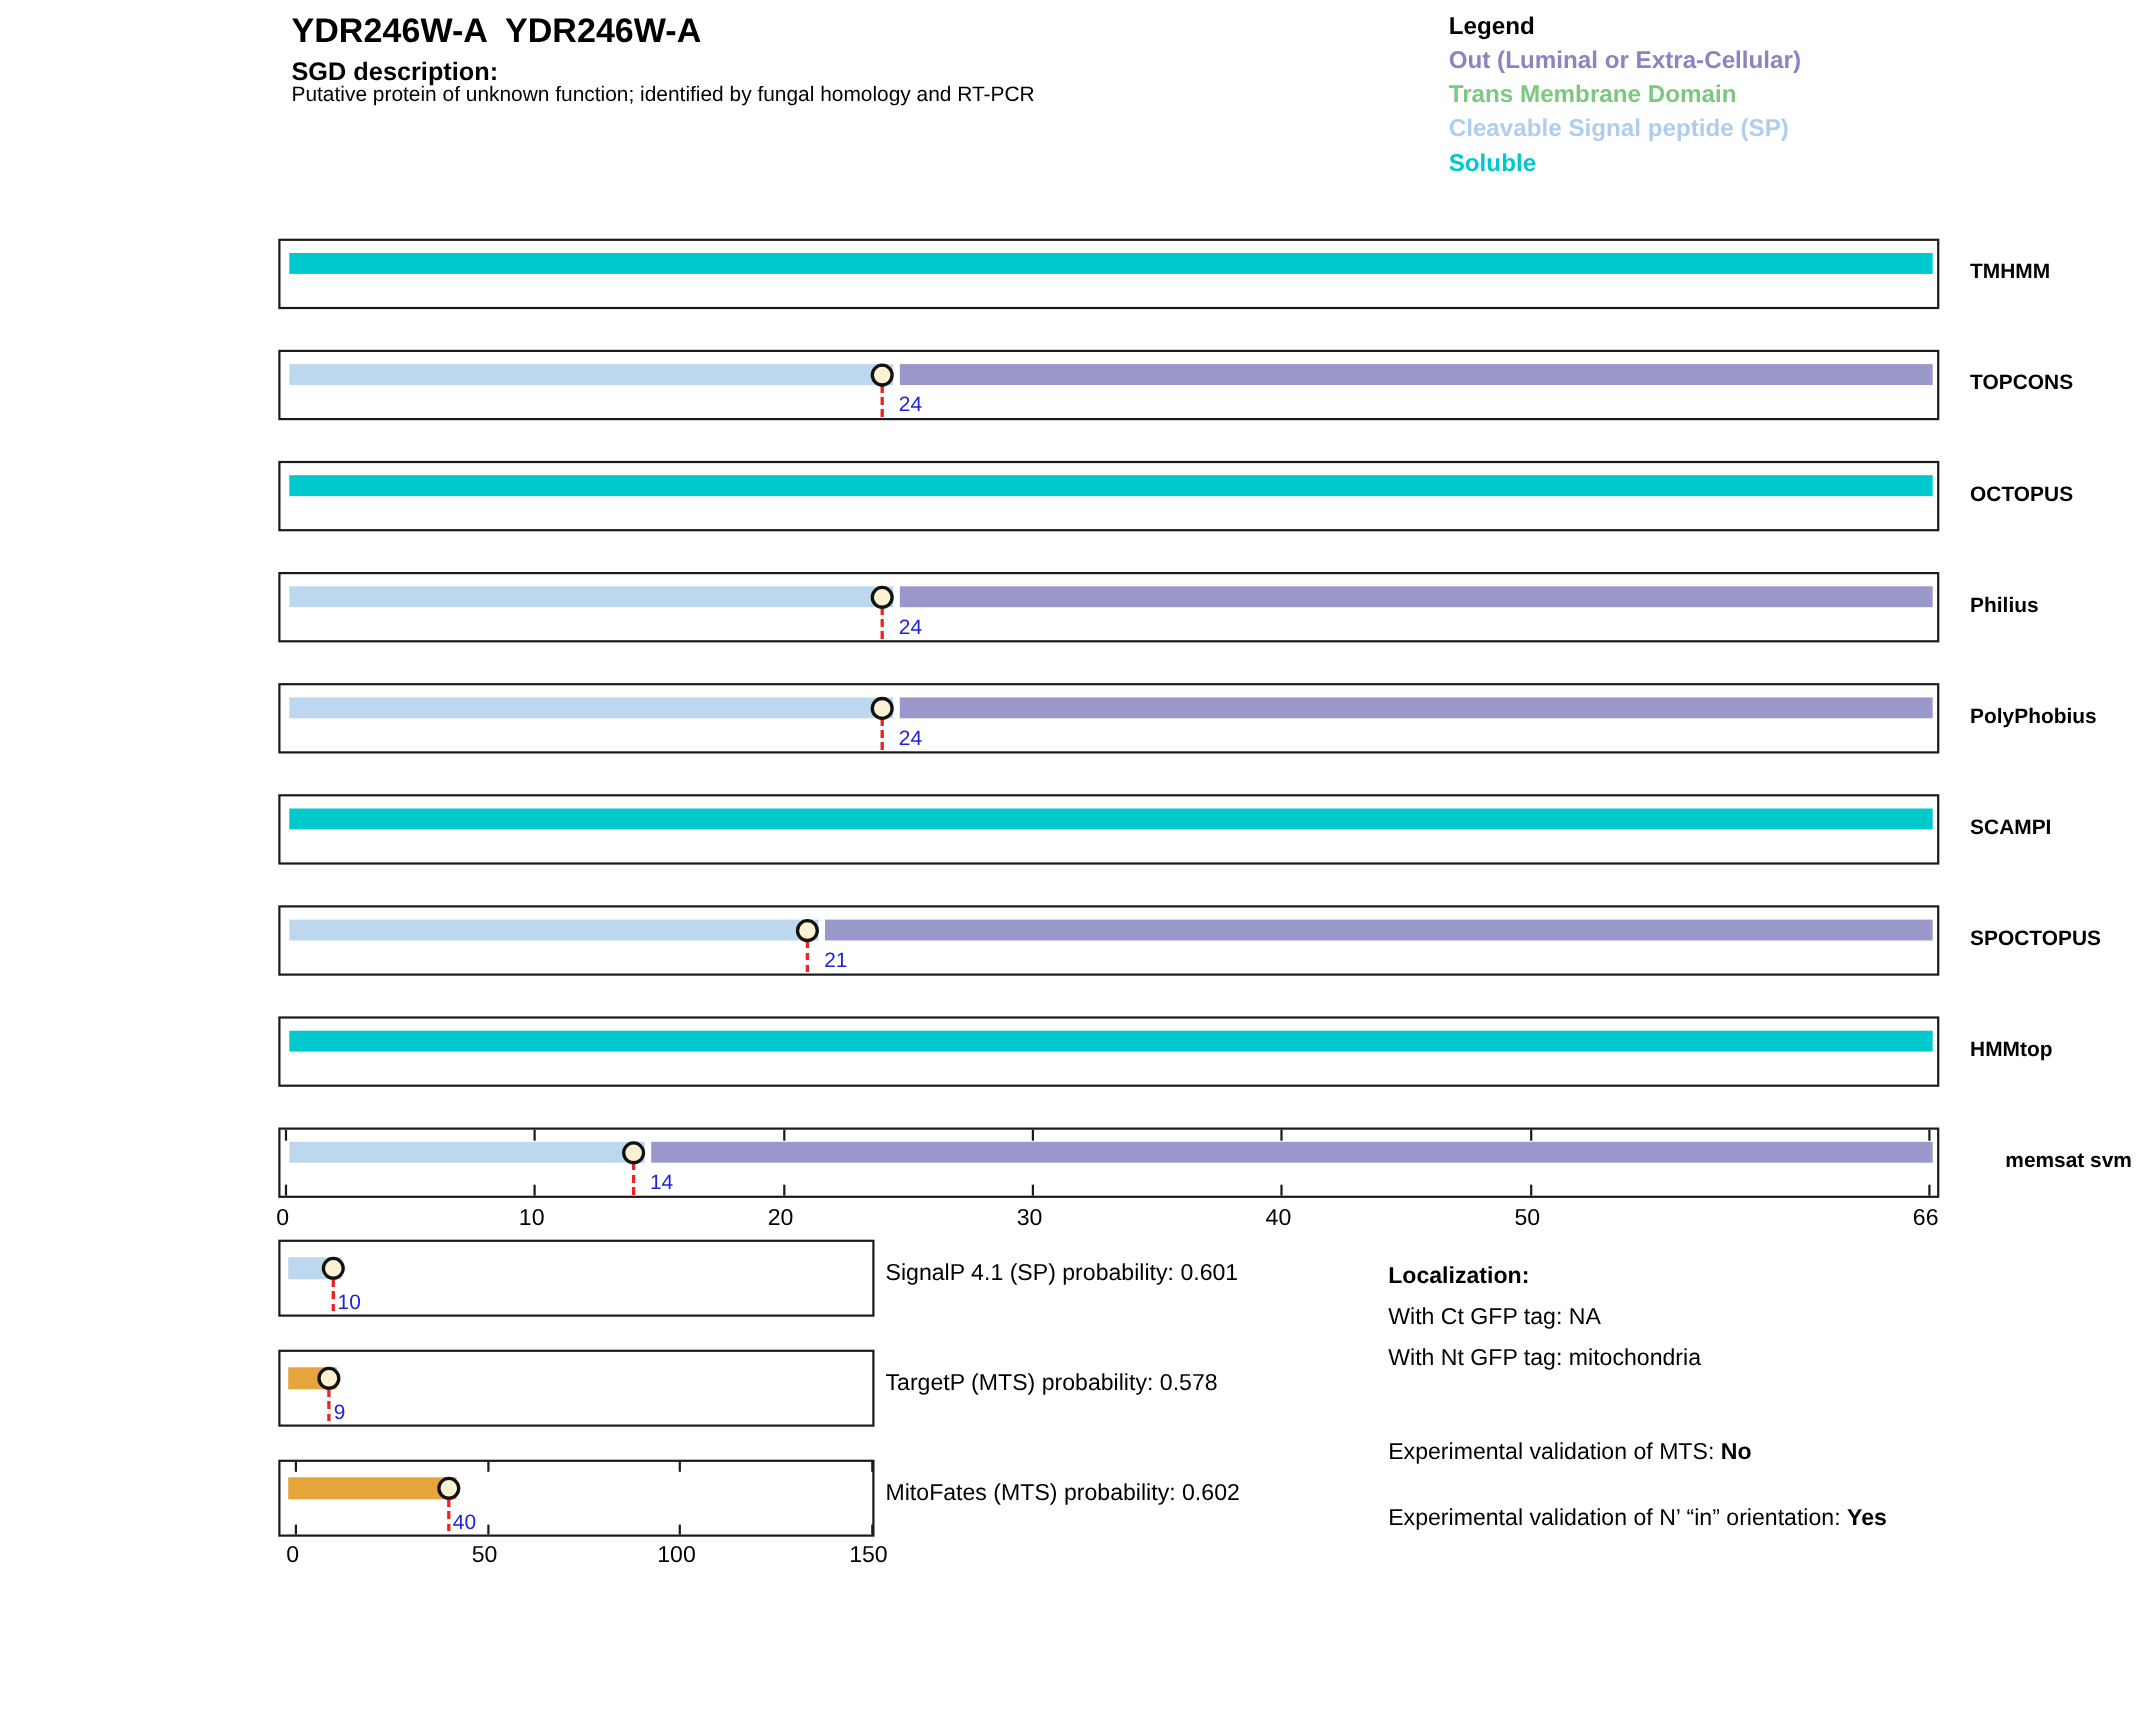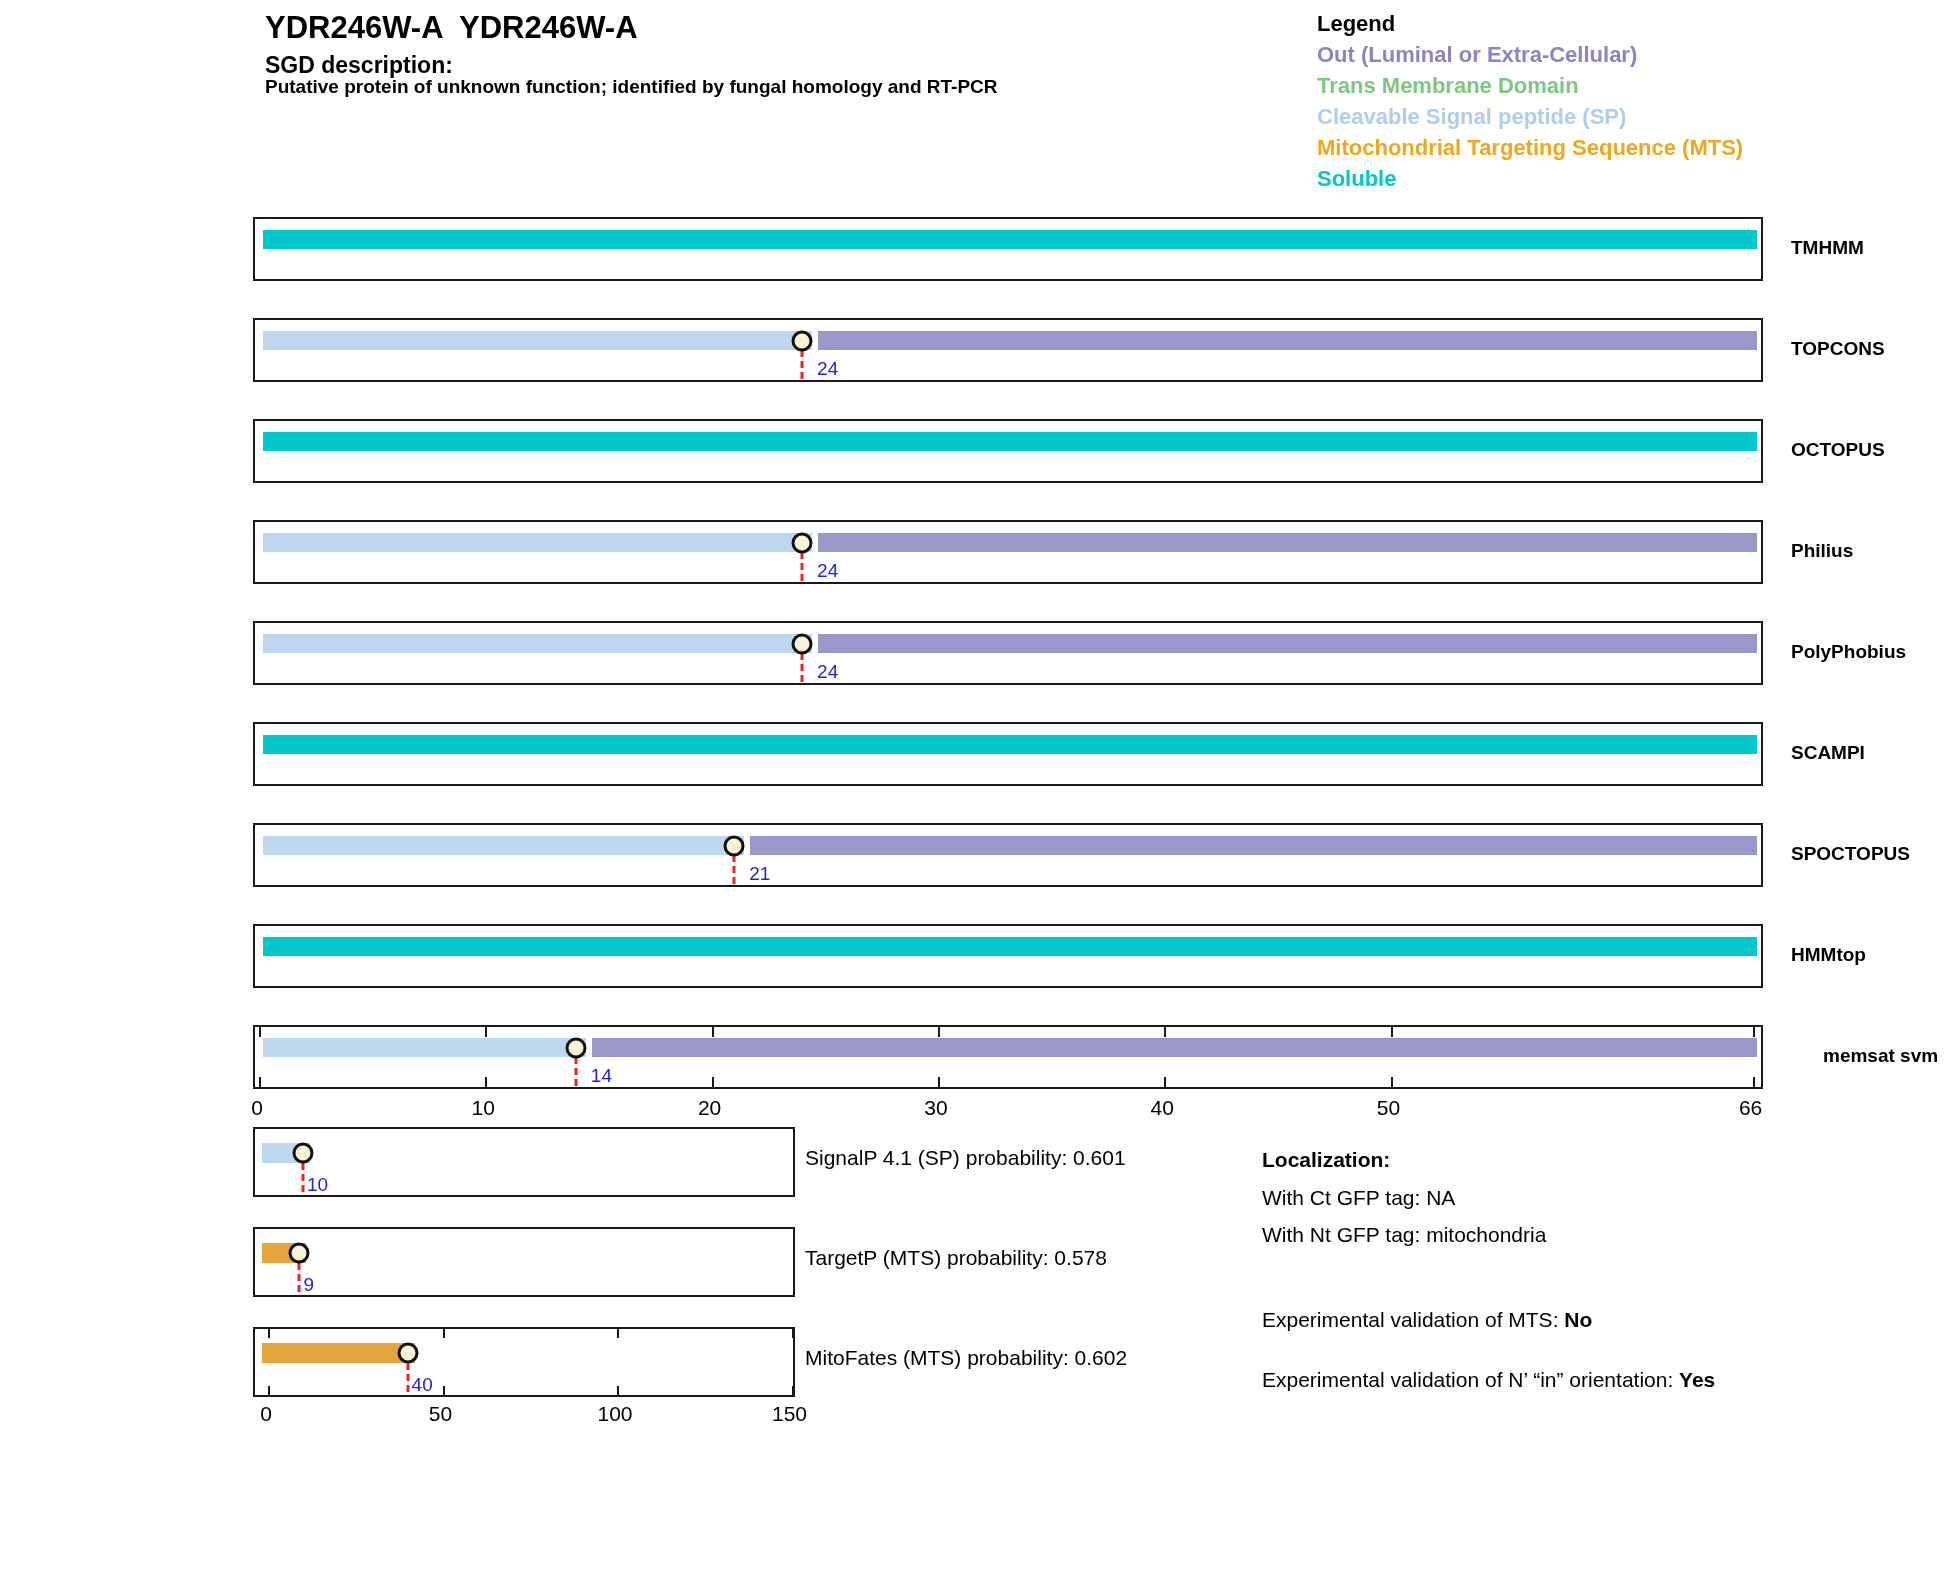--- a/index.html
+++ b/index.html
@@ -5,21 +5,21 @@
   html,body{margin:0;padding:0;background:#ffffff;}
   #stage{
     position:relative;width:1950px;height:1573px;background:#ffffff;
     font-family:"Liberation Sans","DejaVu Sans",sans-serif;color:#000;
     overflow:hidden;
   }
   .abs{position:absolute;}
   
   #title{left:265px;top:10px;font-size:31px;font-weight:bold;white-space:pre;letter-spacing:0px;}
   #sgd-label{left:265px;top:52px;font-size:23px;font-weight:bold;}
-  #sgd-text{left:265px;top:76px;font-size:19px;white-space:nowrap;font-weight:bold;}
+  #sgd-text{left:265px;top:76px;font-size:19px;white-space:nowrap;}
   
   #legend{left:1317px;top:8px;width:560px;}
   #legend-title{font-size:22px;font-weight:bold;line-height:31px;}
   .legend-item{font-size:22px;font-weight:bold;line-height:31px;white-space:nowrap;}
   
   .track-box{position:absolute;border:2px solid #1a1a1a;background:#fff;box-sizing:border-box;}
   .seg{position:absolute;}
   .track-label{position:absolute;font-size:19px;font-weight:bold;white-space:nowrap;}
   .marker{position:absolute;width:15px;height:15px;border:3px solid #111;border-radius:50%;transform:translate(-50%,-50%);z-index:3;}
   .dashline{position:absolute;width:3px;transform:translateX(-50%);z-index:2;}
@@ -38,21 +38,20 @@
   <div id="title" class="abs">YDR246W-A  YDR246W-A</div>
   <div id="sgd-label" class="abs">SGD description:</div>
   <div id="sgd-text" class="abs">Putative protein of unknown function; identified by fungal homology and RT-PCR</div>
 
   <div id="legend" class="abs">
     <div id="legend-title">Legend</div>
     <div id="legend-items">
         <div class="legend-item" style="color: rgb(138, 132, 195);">Out (Luminal or Extra-Cellular)</div>
         <div class="legend-item" style="color: rgb(124, 200, 127);">Trans Membrane Domain</div>
         <div class="legend-item" style="color: rgb(175, 205, 239);">Cleavable Signal peptide (SP)</div>
-        <div class="legend-item" style="color: rgb(239, 168, 24);">Mitochondrial Targeting Sequence (MTS)</div>
         <div class="legend-item" style="color: rgb(0, 201, 206);">Soluble</div>
       </div>
   </div>
 
   <div id="tracks">
       <div class="track-box" style="left: 253px; top: 217px; width: 1510px; height: 64px;">
         <div class="seg" style="left: 8px; top: 11px; width: 1494px; height: 19px; background: rgb(0, 201, 206);"></div>
       </div>
       <div class="track-box" style="left: 253px; top: 318px; width: 1510px; height: 64px;">
         <div class="seg" style="left: 8px; top: 11px; width: 549.12px; height: 19px; background: rgb(189, 215, 238);"></div>

